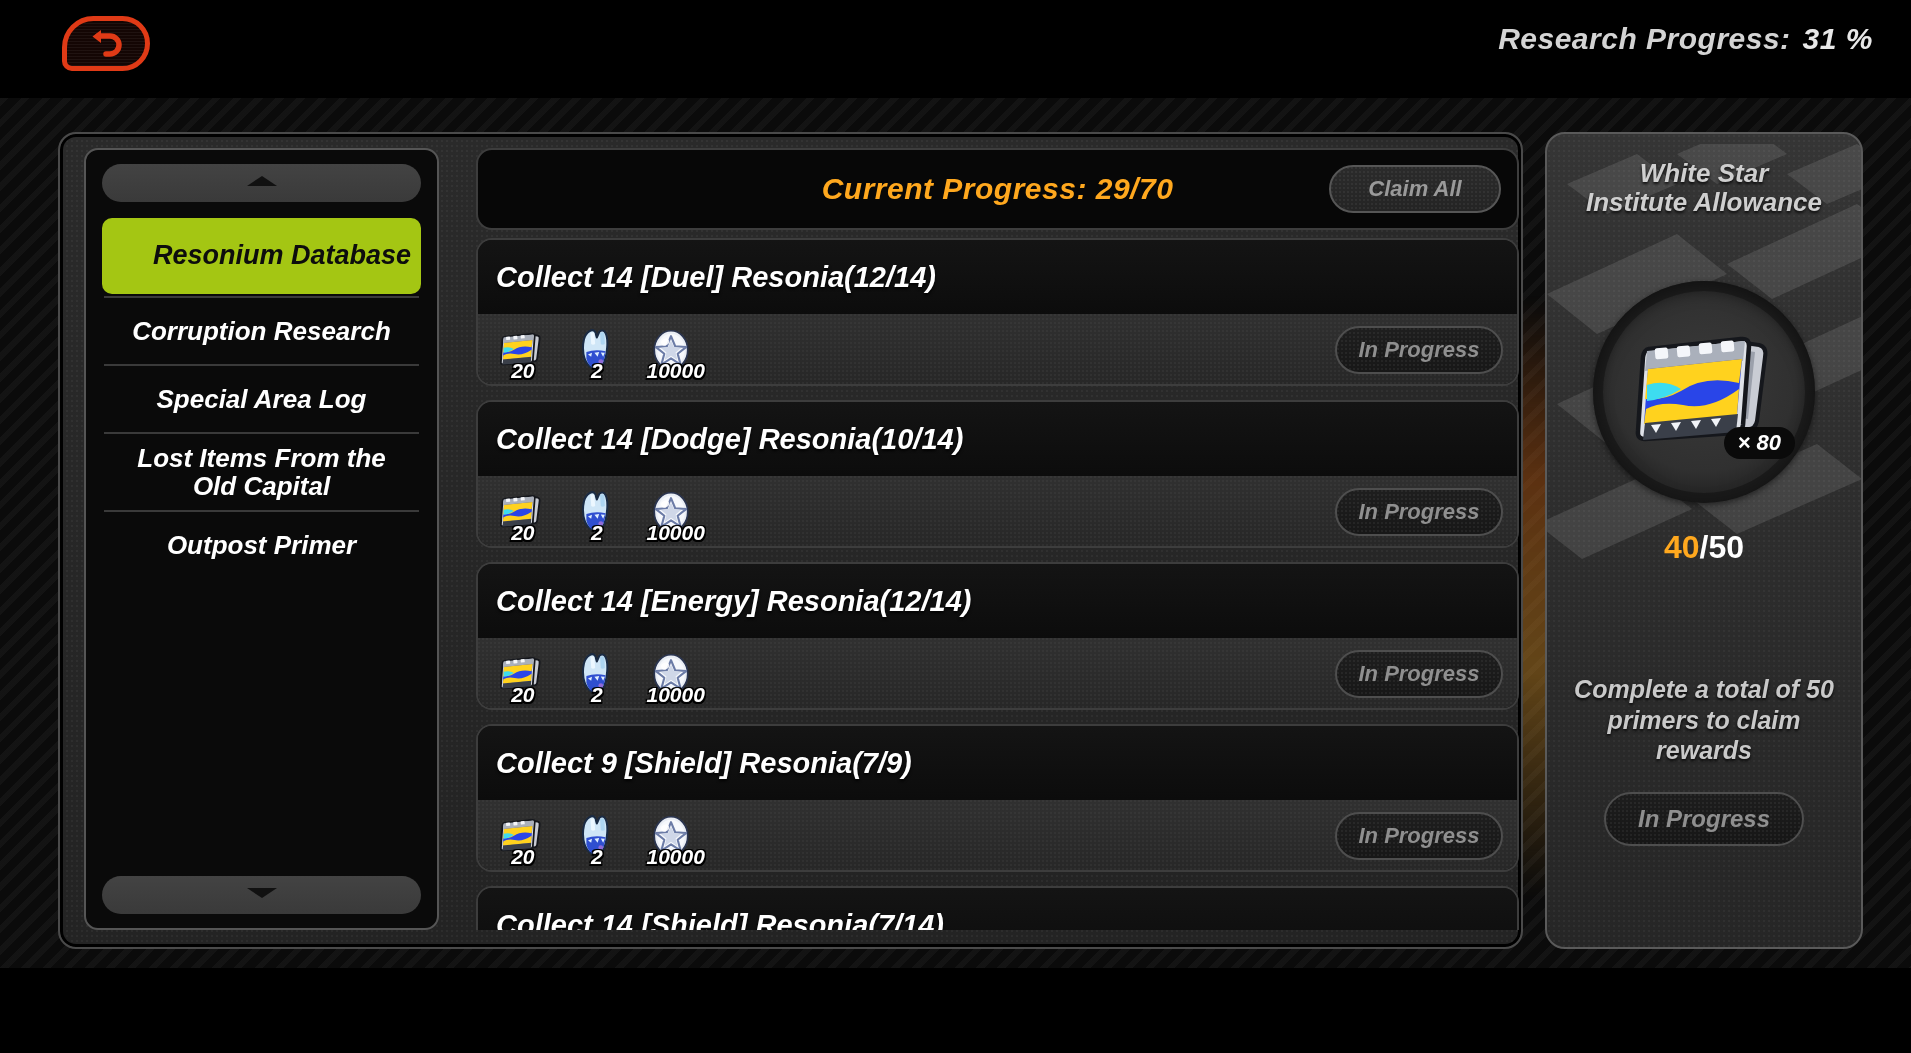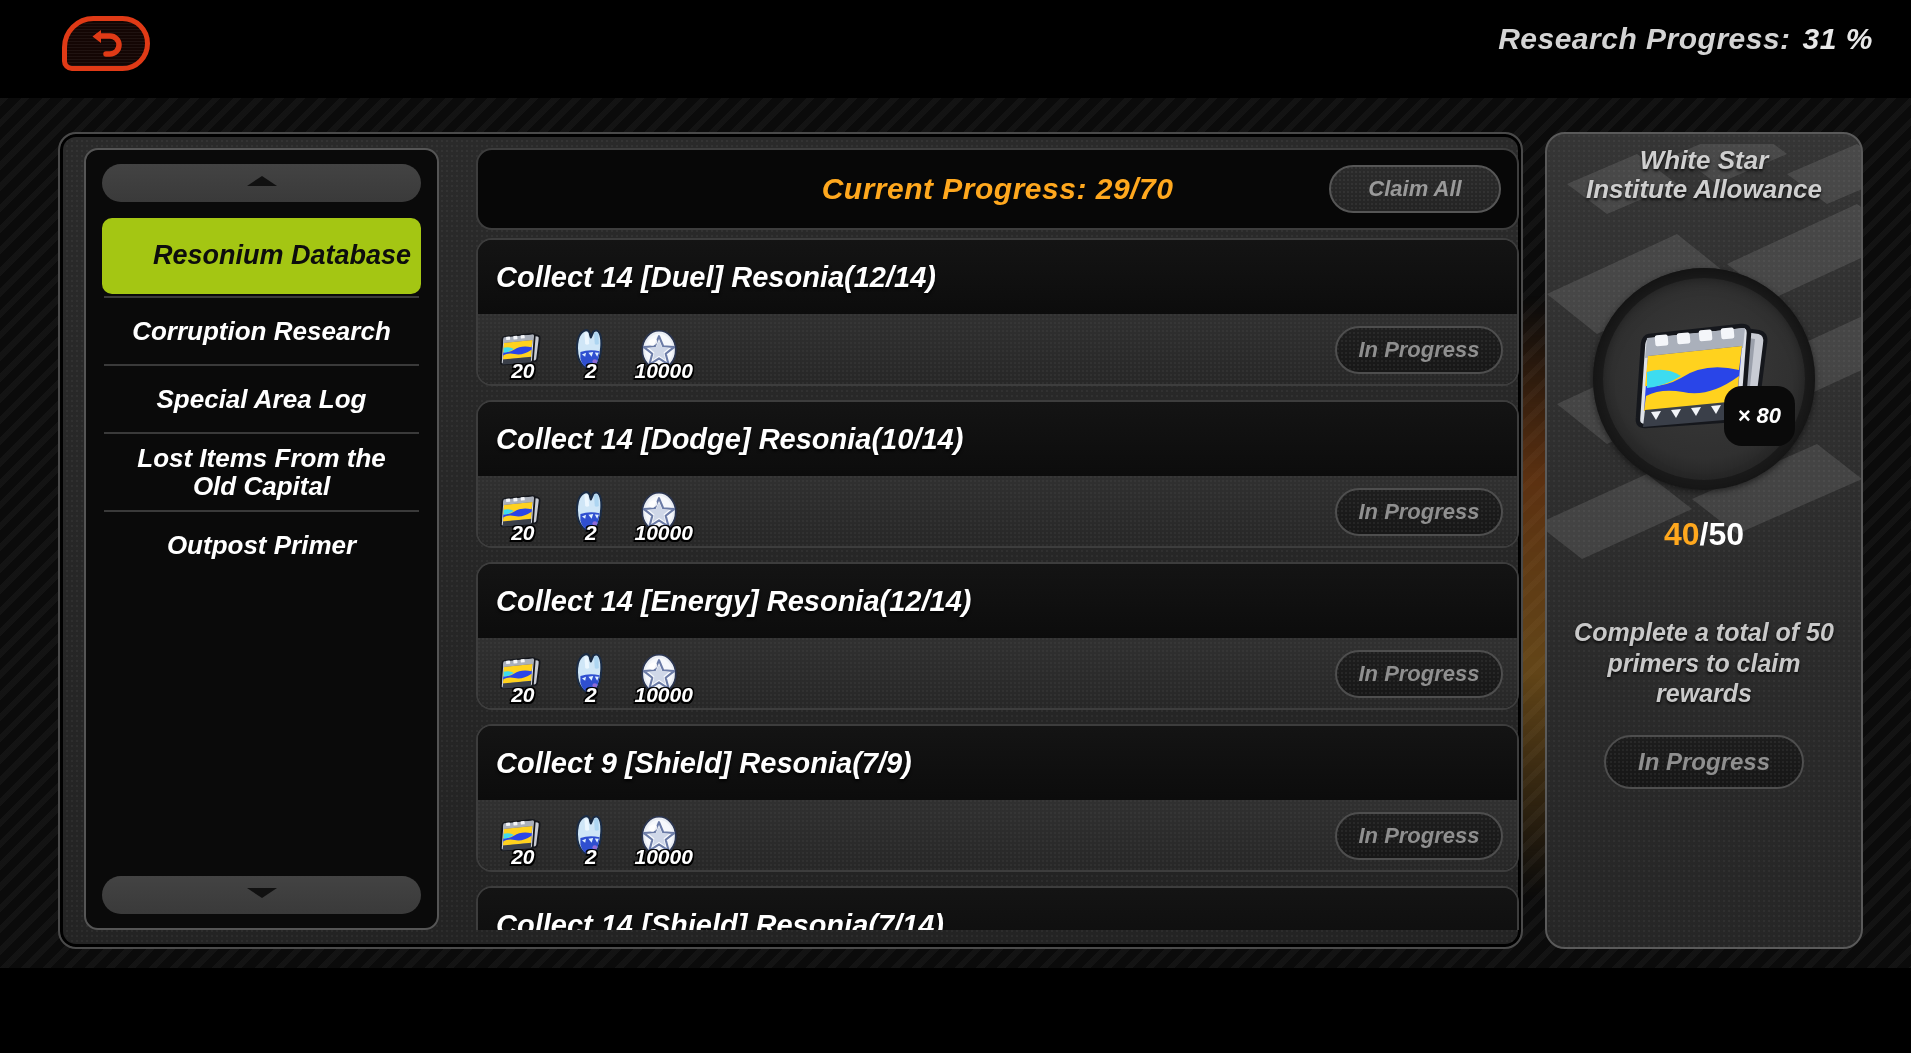--- a/index.html
+++ b/index.html
@@ -181,21 +181,21 @@
   }
   .task-body {
     height: 72px;
     background:
       radial-gradient(circle at 1px 1px, rgba(255,255,255,0.035) 0.8px, rgba(0,0,0,0) 1.2px) 0 0/4px 4px,
       linear-gradient(180deg, #303030, #272727);
     display: flex; align-items: center;
     padding: 0 16px 0 18px;
     position: relative;
   }
-  .rewards { display: flex; align-items: flex-end; gap: 19px; }
+  .rewards { display: flex; align-items: flex-end; gap: 25px; }
   .reward {
     position: relative;
     width: 50px; height: 54px;
     display: flex; align-items: center; justify-content: center;
   }
   .reward .qty {
     position: absolute; left: 50%; bottom: -6px; transform: translateX(-42%);
     font-size: 21px; font-weight: bold; font-style: italic; color: #fff;
     text-shadow: -1.5px -1.5px 0 #000, 1.5px -1.5px 0 #000, -1.5px 1.5px 0 #000, 1.5px 1.5px 0 #000;
     white-space: nowrap;
@@ -231,46 +231,47 @@
     position: absolute; left: -20px; top: 10px; width: 380px; height: 480px;
     opacity: 0.10;
     pointer-events: none;
   }
   #rp-title {
     position: relative; z-index: 2;
     font-size: 26px; font-weight: bold; font-style: italic;
     color: #cfcfcf; text-align: center; line-height: 1.12;
     text-shadow: 0 2px 3px rgba(0,0,0,0.8);
     padding: 0 12px;
+    margin-top: 13px;
   }
   #rp-icon-ring {
     position: relative; z-index: 2;
     margin-top: 64px;
     width: 222px; height: 222px; border-radius: 50%;
     background: radial-gradient(circle at 50% 45%, #3a3a3a 0%, #303030 55%, #1d1d1d 78%, #2e2e2e 100%);
     box-shadow: inset 0 0 0 10px rgba(20,20,20,0.65), inset 0 6px 18px rgba(0,0,0,0.7), 0 2px 6px rgba(0,0,0,0.5);
     display: flex; align-items: center; justify-content: center;
   }
   #rp-big-icon { position: relative; width: 138px; height: 126px; }
   #rp-qty {
     position: absolute; right: -22px; bottom: -4px;
     background: #0a0a0a; color: #fff;
-    border-radius: 18px; padding: 17px 14px;
+    border-radius: 18px; padding: 3px 14px;
     font-size: 22px; font-weight: bold; font-style: italic;
     white-space: nowrap;
   }
   #rp-count {
     position: relative; z-index: 2;
     margin-top: 26px;
     font-size: 32px; font-weight: bold; color: #fff;
   }
   #rp-count .cur { color: #FFA81E; }
   #rp-desc {
     position: relative; z-index: 2;
-    margin-top: 64px;
+    margin-top: 108px;
     font-size: 25px; font-weight: bold; font-style: italic;
     color: #c9c9c9; text-align: center; line-height: 1.22;
     padding: 0 20px;
     text-shadow: 0 2px 3px rgba(0,0,0,0.8);
   }
   #rp-status-btn {
     position: relative; z-index: 2;
     margin-top: 26px;
     width: 200px; height: 54px; border-radius: 27px;
     border: 2px solid #4e4e4e;

